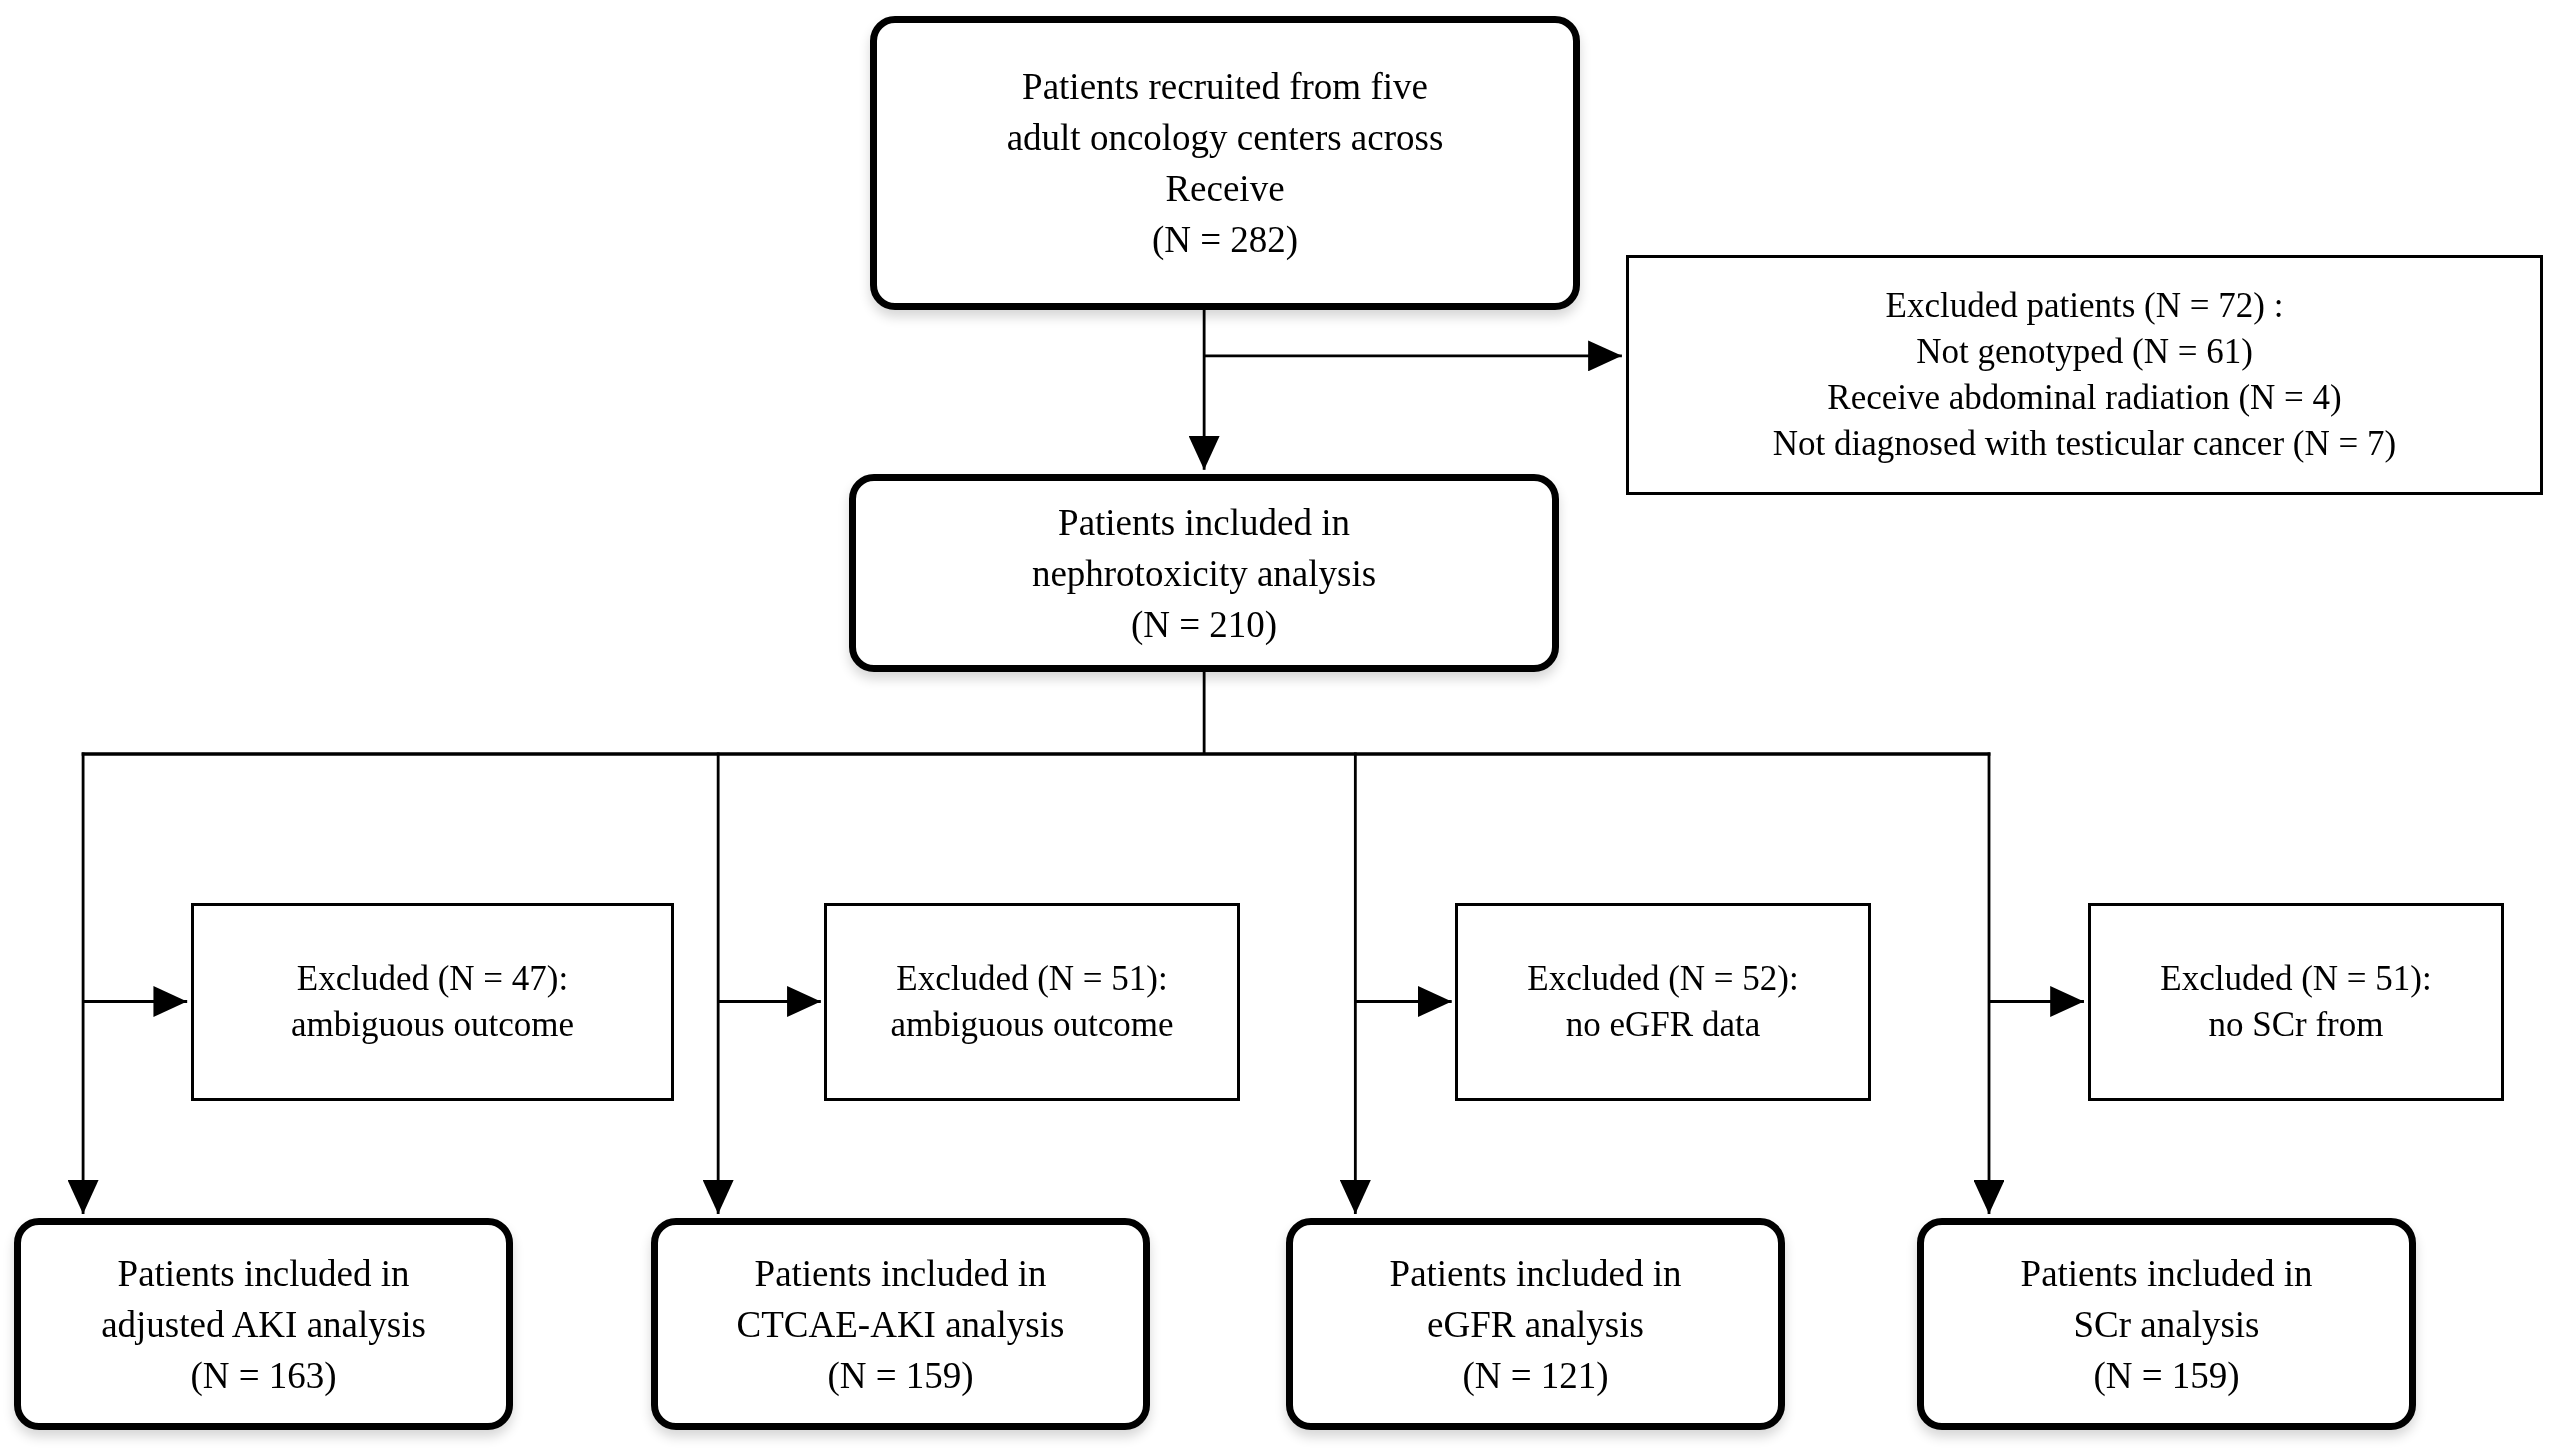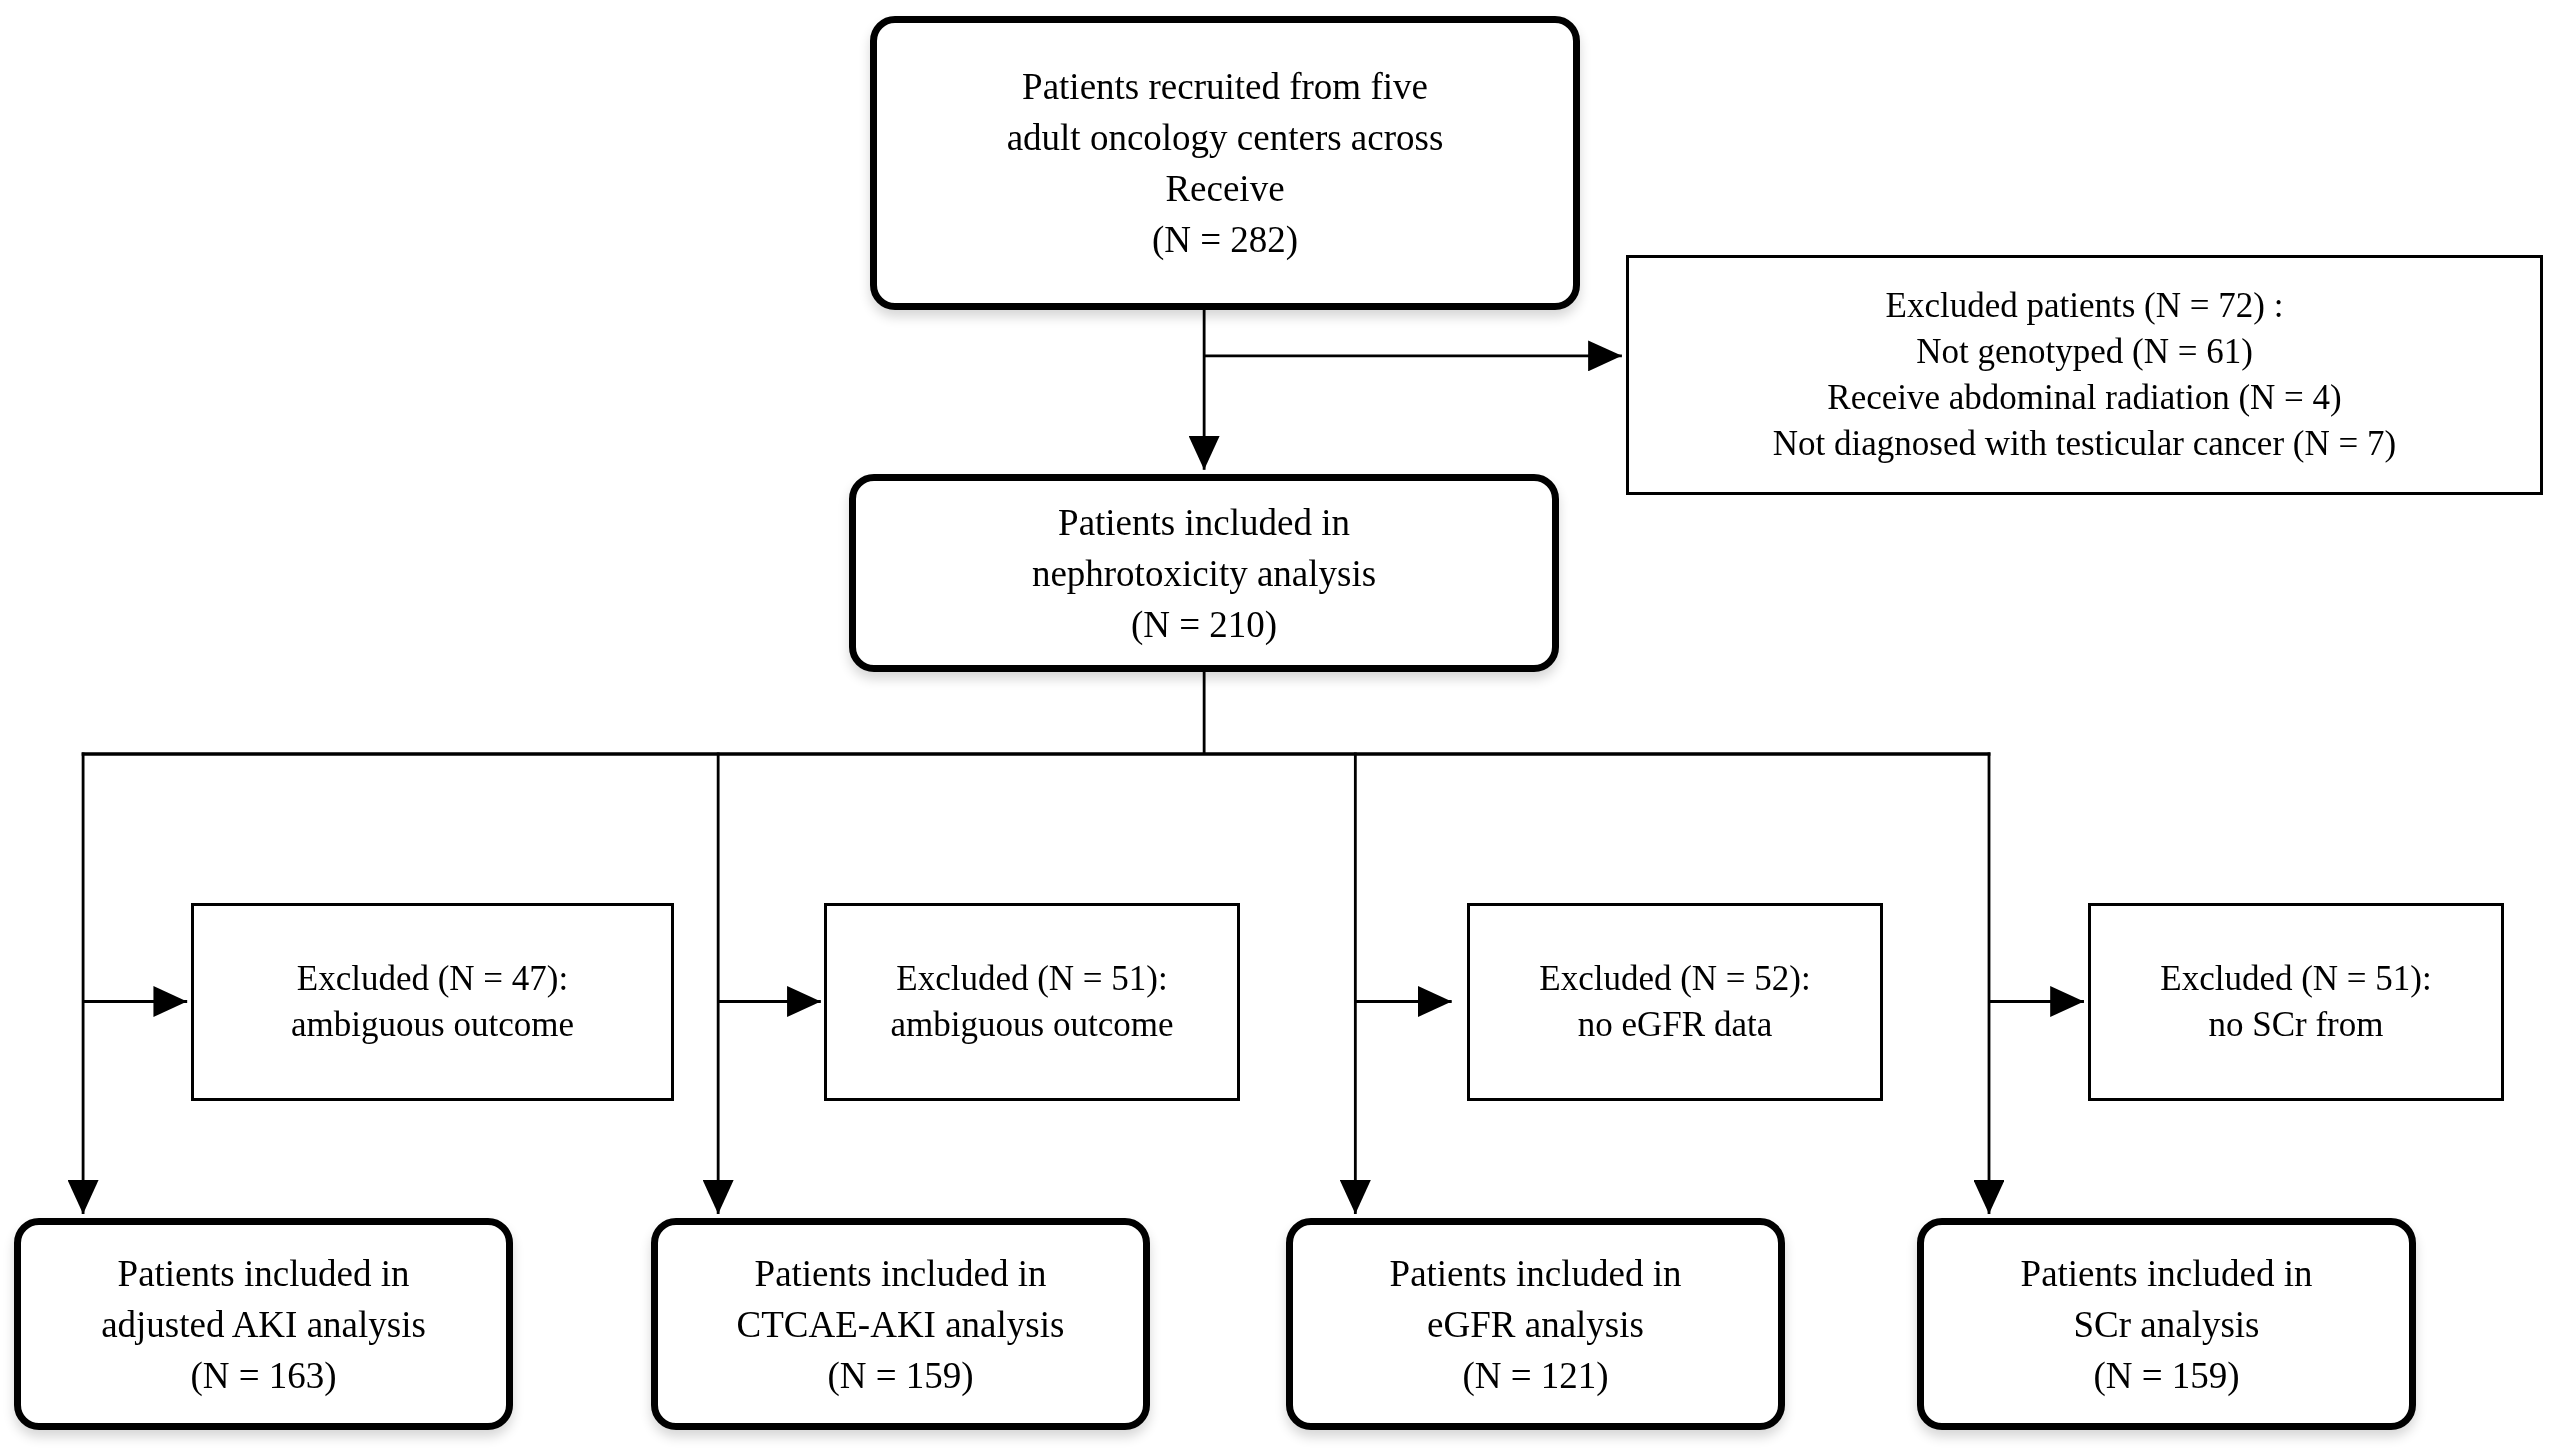--- a/index.html
+++ b/index.html
@@ -96,21 +96,21 @@
   <div class="box square" style="left:191px;top:903px;width:483px;height:198px;">
     <div class="ln">Excluded (N = 47):</div>
     <div class="ln">ambiguous outcome</div>
   </div>
 
   <div class="box square" style="left:824px;top:903px;width:416px;height:198px;">
     <div class="ln">Excluded (N = 51):</div>
     <div class="ln">ambiguous outcome</div>
   </div>
 
-  <div class="box square" style="left:1455px;top:903px;width:416px;height:198px;margin-left:12px;">
+  <div class="box square" style="left:1455px;top:903px;width:416px;height:198px;">
     <div class="ln">Excluded (N = 52):</div>
     <div class="ln">no eGFR data</div>
   </div>
 
   <div class="box square" style="left:2088px;top:903px;width:416px;height:198px;">
     <div class="ln">Excluded (N = 51):</div>
     <div class="ln">no SCr from</div>
   </div>
 
   <div class="box rounded" style="left:14px;top:1218px;width:499px;height:212px;">

